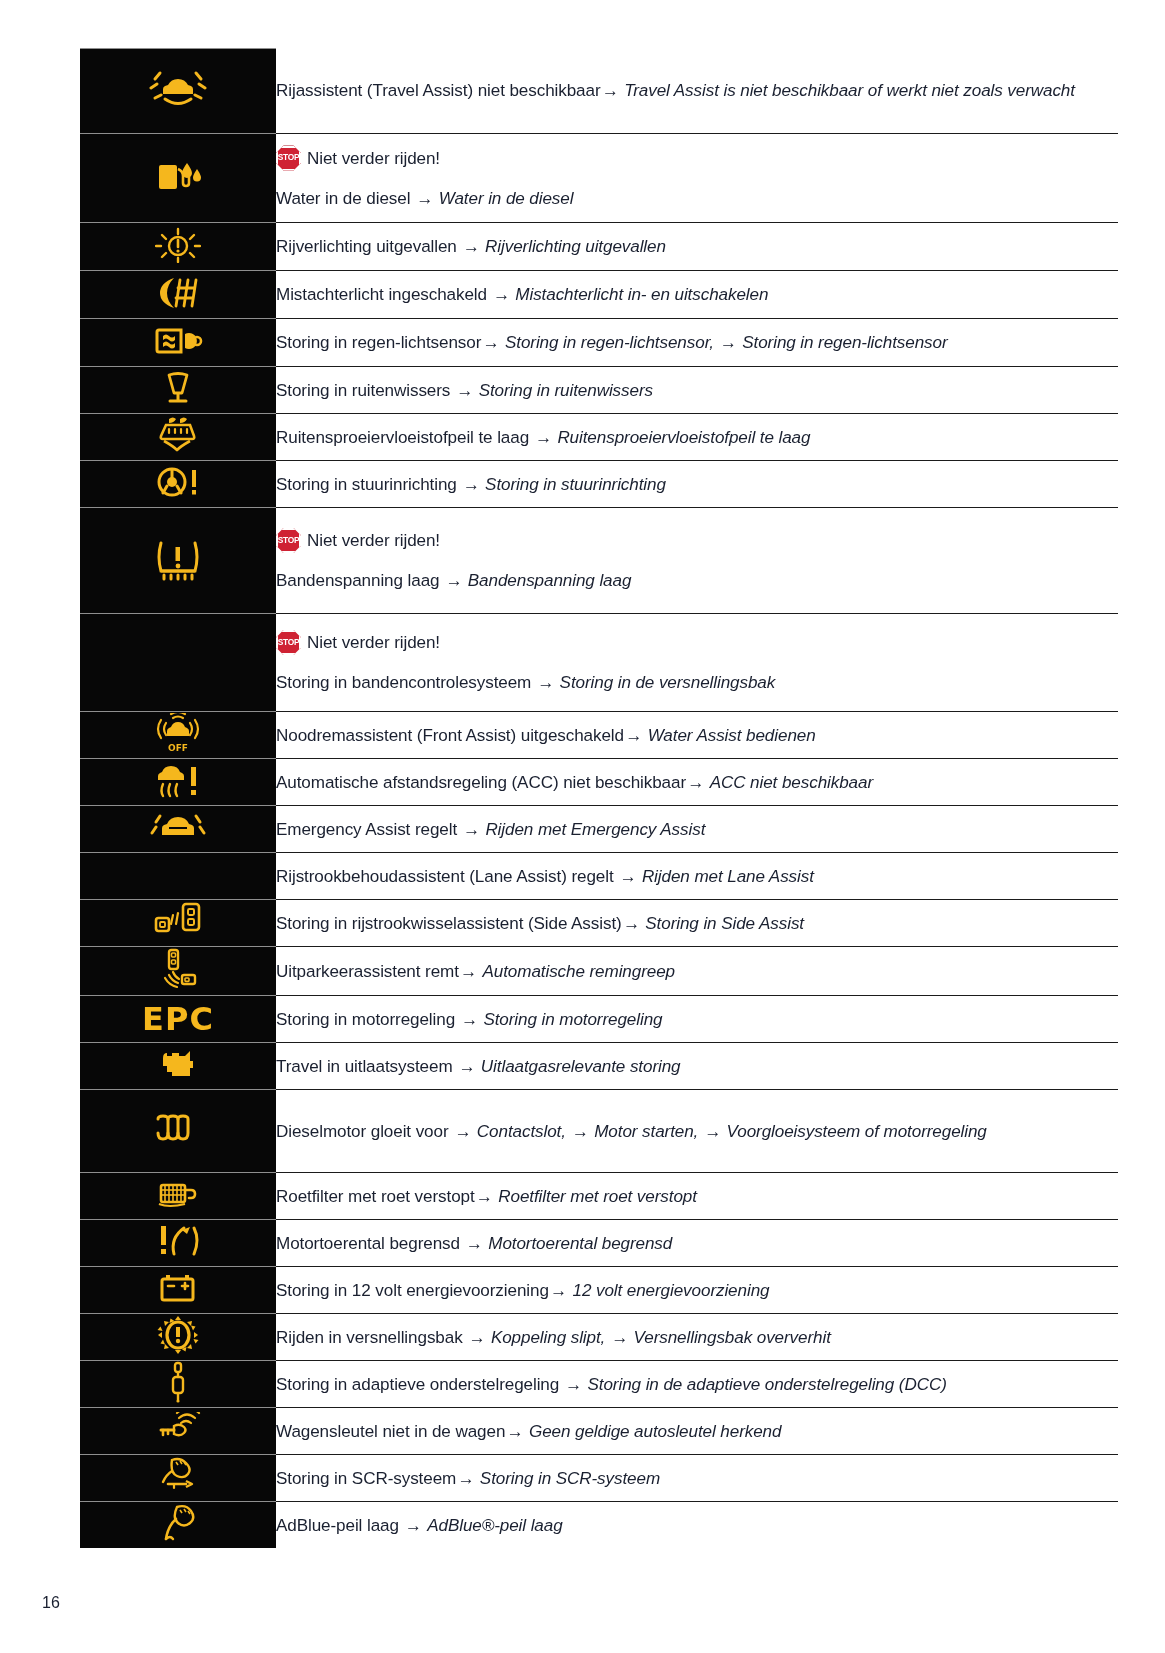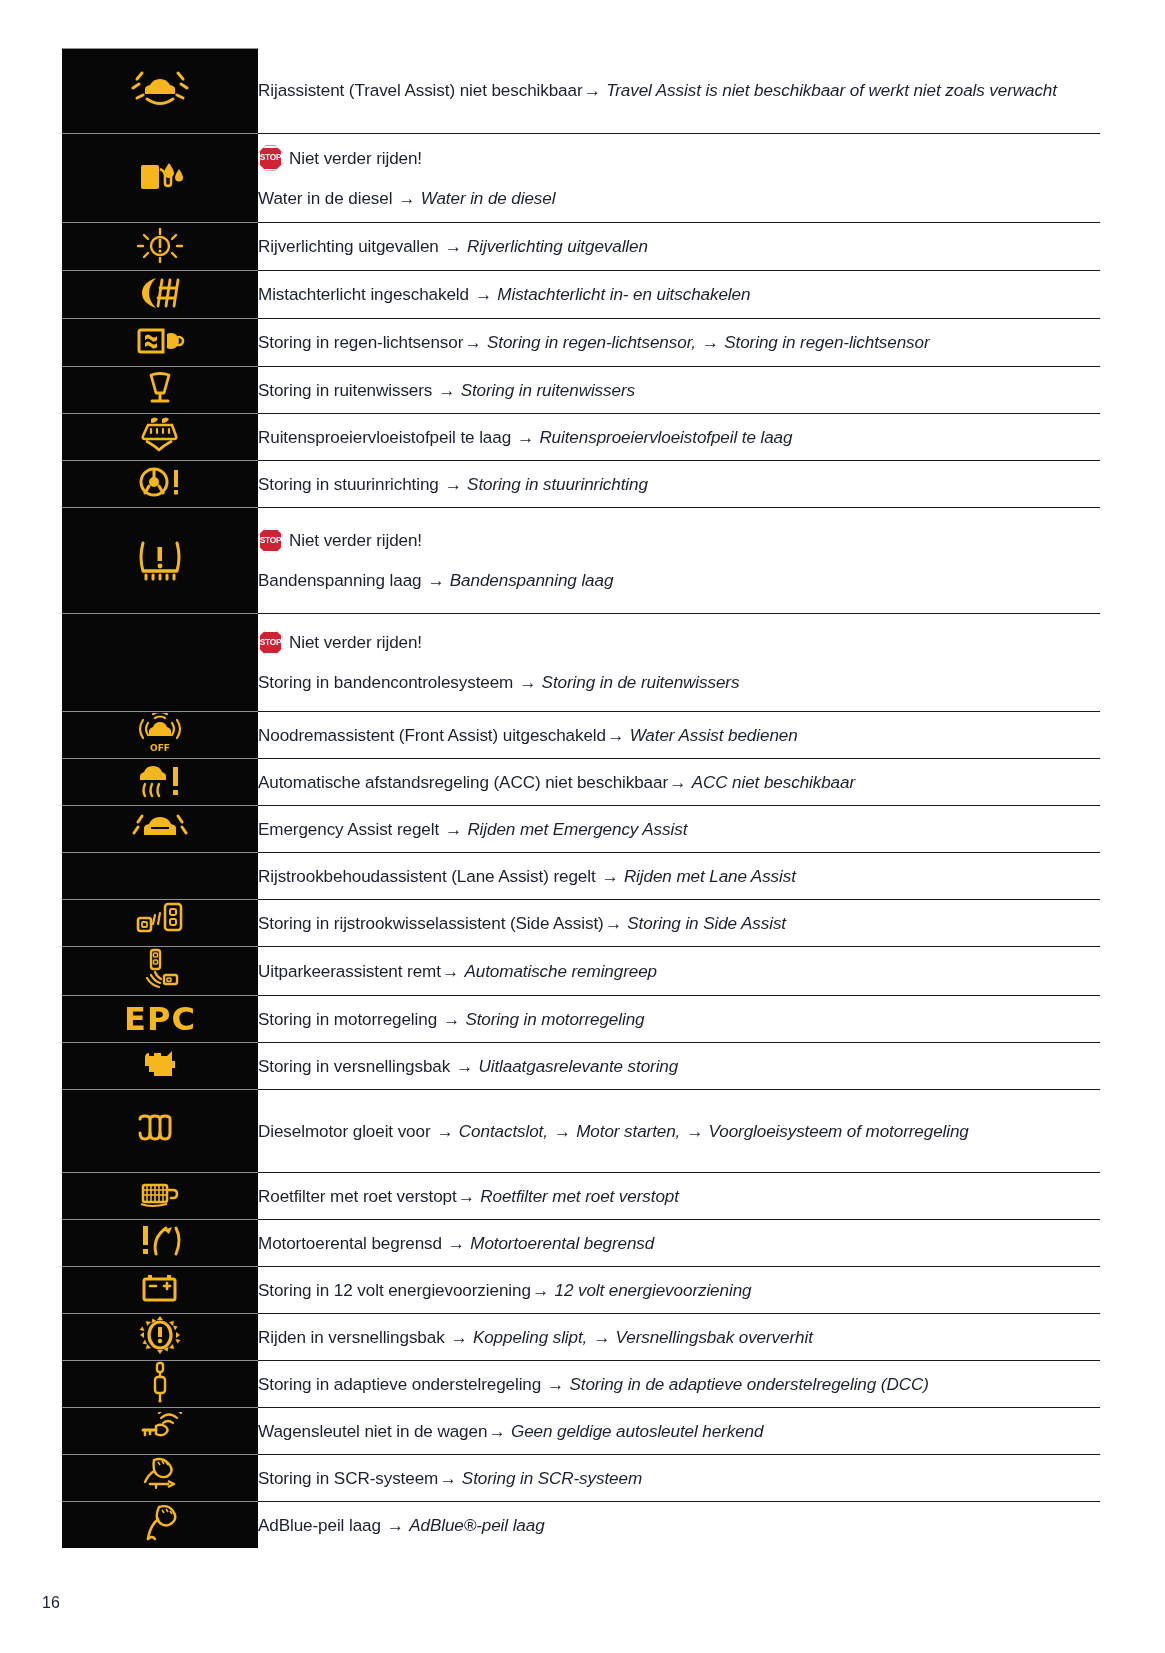--- a/index.html
+++ b/index.html
@@ -18,21 +18,21 @@
 
   .page {
     position: absolute;
     left: 0; top: 0;
     width: 1165px;
     height: 1653px;
   }
 
   .warn-table {
     position: absolute;
-    left: 62px;
+    left: 80px;
     top: 48px;
     width: 1038px;
     border-collapse: collapse;
     table-layout: fixed;
   }
 
   .warn-table td {
     padding: 0;
     vertical-align: middle;
     border-top: 1.6px solid #1b1b1b;
@@ -331,21 +331,21 @@
 
     <tr>
       <td class="icon-cell" style="height:97px;"></td>
       <td class="text-cell">
         <span class="stop-line">
           <span class="stop-badge">
                 <span>STOP</span>
               </span>
           <span>Niet verder rijden!</span>
         </span>
-        <span class="line"><span>Storing in bandencontrolesysteem</span> <span class="arrow">→</span> <span class="ital">Storing in de ruitenwissers</span></span>
+        <span class="line"><span>Storing in bandencontrolesysteem</span> <span class="arrow">→</span> <span class="ital">Storing in de versnellingsbak</span></span>
       </td>
     </tr>
 
     <tr>
       <td class="icon-cell" style="height:46px;margin-left:20px;">
         <span class="ico">
           <svg width="52" height="40" viewBox="0 0 52 40">
             <g stroke="#f5b71d" stroke-width="2.2" fill="none" stroke-linecap="round">
               <path d="M14 10 q-4 6 0 12"></path>
                   <path d="M9 7 q-6 9 0 18"></path>
@@ -473,21 +473,21 @@
 
     <tr>
       <td class="icon-cell" style="height:46px;">
         <span class="ico">
           <svg width="46" height="34" viewBox="0 0 46 34">
             <path d="M12 9 h5 V6 h7 v3 h6 l5-5 v10 h3 v7 h-3 v8 h-18 v-4 h-5 v-6 h-4 v-8 q0-5 4-5z" fill="#f5b71d"></path>
           </svg>
         </span>
       </td>
       <td class="text-cell">
-        <span class="line"><span>Storing in versnellingsbak</span> <span class="arrow">→</span> <span class="ital">Uitlaatgasrelevante storing</span></span>
+        <span class="line"><span>Travel in uitlaatsysteem</span> <span class="arrow">→</span> <span class="ital">Uitlaatgasrelevante storing</span></span>
       </td>
     </tr>
 
     <tr>
       <td class="icon-cell" style="height:82px;">
         <span class="ico">
           <svg width="52" height="30" viewBox="0 0 52 30">
             <g fill="none" stroke="#f5b71d" stroke-width="3" stroke-linecap="round">
               <path d="M6 5 q0-3 5-3 q5 0 5 3 v14 q0 6 -5 6 q-5 0-5-6"></path>
               <path d="M16 5 q0-3 5-3 q5 0 5 3 v14 q0 6 -5 6 q-5 0-5-6"></path>

